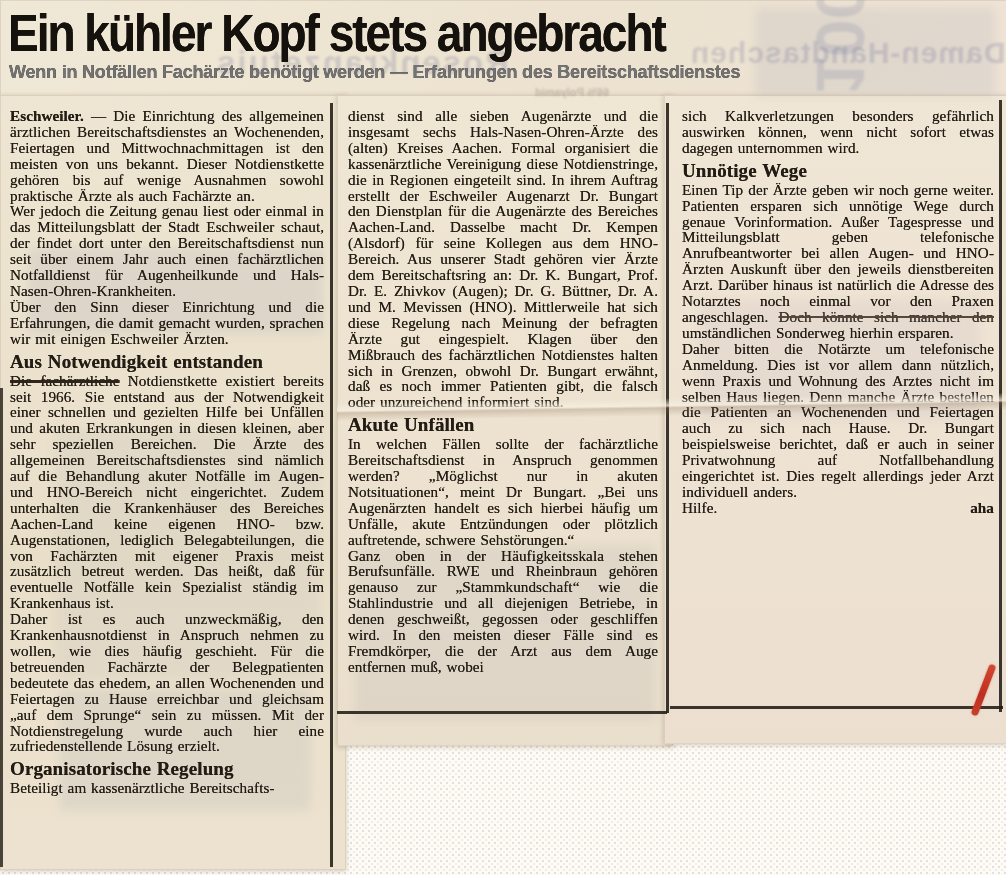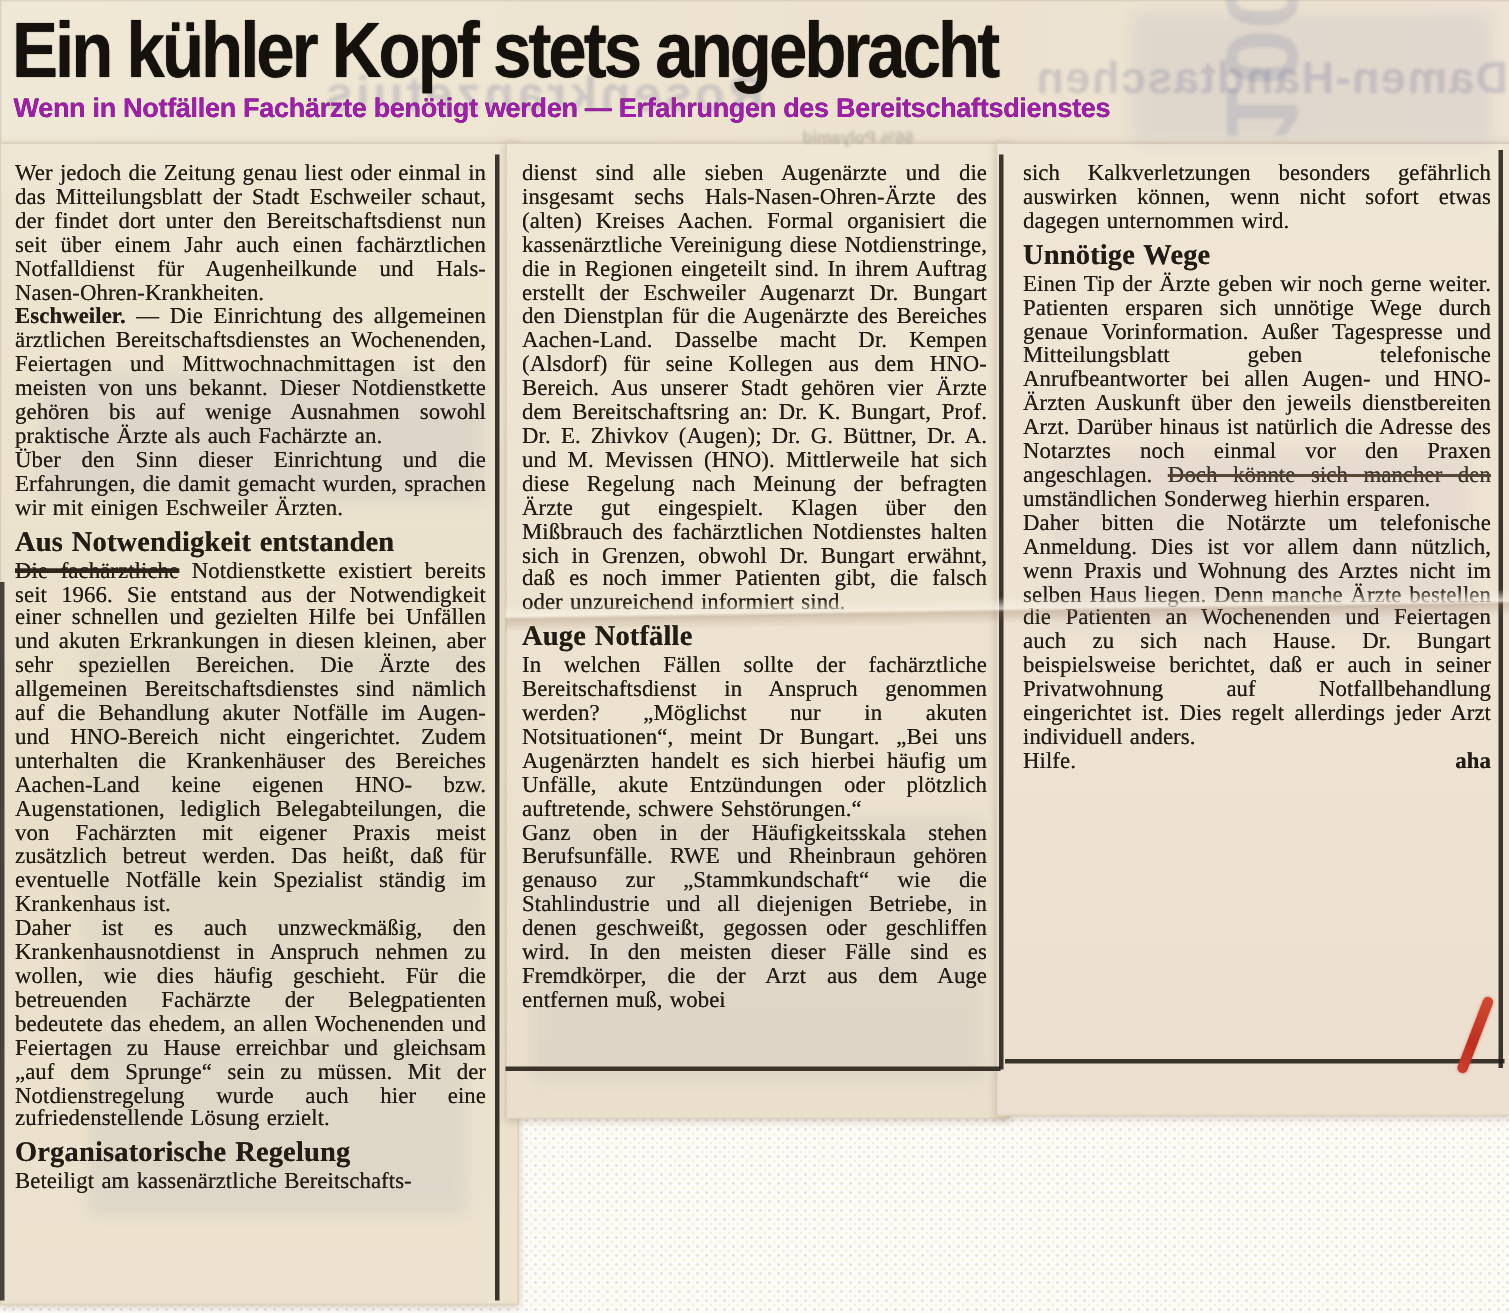--- a/index.html
+++ b/index.html
@@ -47,21 +47,21 @@
   .ghost-4{left:535px;top:86px;font-size:11px;color:rgba(120,110,100,0.35);}
 
   
   .headline{position:absolute;left:8px;top:2px;z-index:3;margin:0;
             font-family:"Liberation Sans", sans-serif;font-weight:bold;
             font-size:46px;letter-spacing:-2px;color:#15120e;
             transform:scaleY(1.14);transform-origin:left top;
             text-shadow:0 0 0.6px #15120e;white-space:nowrap;}
   .subhead{position:absolute;left:9px;top:62px;z-index:3;
            font-family:"Liberation Sans", sans-serif;font-weight:bold;
-           font-size:18px;letter-spacing:-0.2px;color:#a21caf;
+           font-size:18px;letter-spacing:-0.2px;color:#737373;
            text-shadow:0 0 0.4px #1a1712;white-space:nowrap;}
 
   
   .col{position:absolute;z-index:3;color:#221c15;
        font-size:15.2px;line-height:15.9px;letter-spacing:0.05px;
        word-spacing:1px;text-shadow:0 0 0.4px rgba(34,28,21,0.85);}
   .col p{margin:0;text-align:justify;hyphens:auto;}
   .col h2{margin:7px 0 3px;font-size:19px;line-height:16px;
           font-weight:bold;letter-spacing:0.1px;}
   .col-1{left:10px;top:108px;width:314px;}
@@ -123,33 +123,33 @@
   <div class="subhead">Wenn in Notfällen Fachärzte benötigt werden — Erfahrungen des Bereitschaftsdienstes</div>
 
   <div class="rule vrule-1"></div>
   <div class="rule vrule-2"></div>
   <div class="rule vrule-3"></div>
   <div class="rule hrule-c2"></div>
   <div class="rule hrule-c3"></div>
   <div class="rule edge-line"></div>
 
   <div class="col col-1">
+    <p><b class="lead">Eschweiler.</b><span> — Die Einrichtung des allgemeinen ärztlichen Bereitschaftsdienstes an Wochenenden, Feiertagen und Mittwochnachmittagen ist den meisten von uns bekannt. Dieser Notdienstkette gehören bis auf wenige Ausnahmen sowohl praktische Ärzte als auch Fachärzte an.</span></p>
     <p>Wer jedoch die Zeitung genau liest oder einmal in das Mitteilungsblatt der Stadt Eschweiler schaut, der findet dort unter den Bereitschaftsdienst nun seit über einem Jahr auch einen fachärztlichen Notfalldienst für Augenheilkunde und Hals-Nasen-Ohren-Krankheiten.</p>
-    <p><b class="lead">Eschweiler.</b><span> — Die Einrichtung des allgemeinen ärztlichen Bereitschaftsdienstes an Wochenenden, Feiertagen und Mittwochnachmittagen ist den meisten von uns bekannt. Dieser Notdienstkette gehören bis auf wenige Ausnahmen sowohl praktische Ärzte als auch Fachärzte an.</span></p>
     <p>Über den Sinn dieser Einrichtung und die Erfahrungen, die damit gemacht wurden, sprachen wir mit einigen Eschweiler Ärzten.</p>
     <h2>Aus Notwendigkeit entstanden</h2>
     <p><span class="struck">Die fachärztliche</span><span> Notdienstkette existiert bereits seit 1966. Sie entstand aus der Notwendigkeit einer schnellen und gezielten Hilfe bei Unfällen und akuten Erkrankungen in diesen kleinen, aber sehr speziellen Bereichen. Die Ärzte des allgemeinen Bereitschaftsdienstes sind nämlich auf die Behandlung akuter Notfälle im Augen- und HNO-Bereich nicht eingerichtet. Zudem unterhalten die Krankenhäuser des Bereiches Aachen-Land keine eigenen HNO- bzw. Augenstationen, lediglich Belegabteilungen, die von Fachärzten mit eigener Praxis meist zusätzlich betreut werden. Das heißt, daß für eventuelle Notfälle kein Spezialist ständig im Krankenhaus ist.</span></p>
     <p>Daher ist es auch unzweckmäßig, den Krankenhausnotdienst in Anspruch nehmen zu wollen, wie dies häufig geschieht. Für die betreuenden Fachärzte der Belegpatienten bedeutete das ehedem, an allen Wochenenden und Feiertagen zu Hause erreichbar und gleichsam „auf dem Sprunge“ sein zu müssen. Mit der Notdienstregelung wurde auch hier eine zufriedenstellende Lösung erzielt.</p>
     <h2>Organisatorische Regelung</h2>
     <p>Beteiligt am kassenärztliche Bereitschafts-</p>
   </div>
 
   <div class="col col-2">
     <p>dienst sind alle sieben Augenärzte und die insgesamt sechs Hals-Nasen-Ohren-Ärzte des (alten) Kreises Aachen. Formal organisiert die kassenärztliche Vereinigung diese Notdienstringe, die in Regionen eingeteilt sind. In ihrem Auftrag erstellt der Eschweiler Augenarzt Dr. Bungart den Dienstplan für die Augenärzte des Bereiches Aachen-Land. Dasselbe macht Dr. Kempen (Alsdorf) für seine Kollegen aus dem HNO-Bereich. Aus unserer Stadt gehören vier Ärzte dem Bereitschaftsring an: Dr. K. Bungart, Prof. Dr. E. Zhivkov (Augen); Dr. G. Büttner, Dr. A. und M. Mevissen (HNO). Mittlerweile hat sich diese Regelung nach Meinung der befragten Ärzte gut eingespielt. Klagen über den Mißbrauch des fachärztlichen Notdienstes halten sich in Grenzen, obwohl Dr. Bungart erwähnt, daß es noch immer Patienten gibt, die falsch oder unzureichend informiert sind.</p>
-    <h2>Auge Notfälle</h2>
+    <h2>Akute Unfällen</h2>
     <p>In welchen Fällen sollte der fachärztliche Bereitschaftsdienst in Anspruch genommen werden? „Möglichst nur in akuten Notsituationen“, meint Dr Bungart. „Bei uns Augenärzten handelt es sich hierbei häufig um Unfälle, akute Entzündungen oder plötzlich auftretende, schwere Sehstörungen.“</p>
     <p>Ganz oben in der Häufigkeitsskala stehen Berufsunfälle. RWE und Rheinbraun gehören genauso zur „Stammkundschaft“ wie die Stahlindustrie und all diejenigen Betriebe, in denen geschweißt, gegossen oder geschliffen wird. In den meisten dieser Fälle sind es Fremdkörper, die der Arzt aus dem Auge entfernen muß, wobei</p>
   </div>
 
   <div class="col col-3">
     <p>sich Kalkverletzungen besonders gefährlich auswirken können, wenn nicht sofort etwas dagegen unternommen wird.</p>
     <h2>Unnötige Wege</h2>
     <p><span>Einen Tip der Ärzte geben wir noch gerne weiter. Patienten ersparen sich unnötige Wege durch genaue Vorinformation. Außer Tagespresse und Mitteilungsblatt geben telefonische Anrufbeantworter bei allen Augen- und HNO-Ärzten Auskunft über den jeweils dienstbereiten Arzt. Darüber hinaus ist natürlich die Adresse des Notarztes noch einmal vor den Praxen angeschlagen. </span><span class="creased-text">Doch könnte sich mancher den</span><span> umständlichen Sonderweg hierhin ersparen.</span></p>
     <p>Daher bitten die Notärzte um telefonische Anmeldung. Dies ist vor allem dann nützlich, wenn Praxis und Wohnung des Arztes nicht im selben Haus liegen. Denn manche Ärzte bestellen die Patienten an Wochenenden und Feiertagen auch zu sich nach Hause. Dr. Bungart beispielsweise berichtet, daß er auch in seiner Privatwohnung auf Notfallbehandlung eingerichtet ist. Dies regelt allerdings jeder Arzt individuell anders.</p>
     <div class="lastline">

